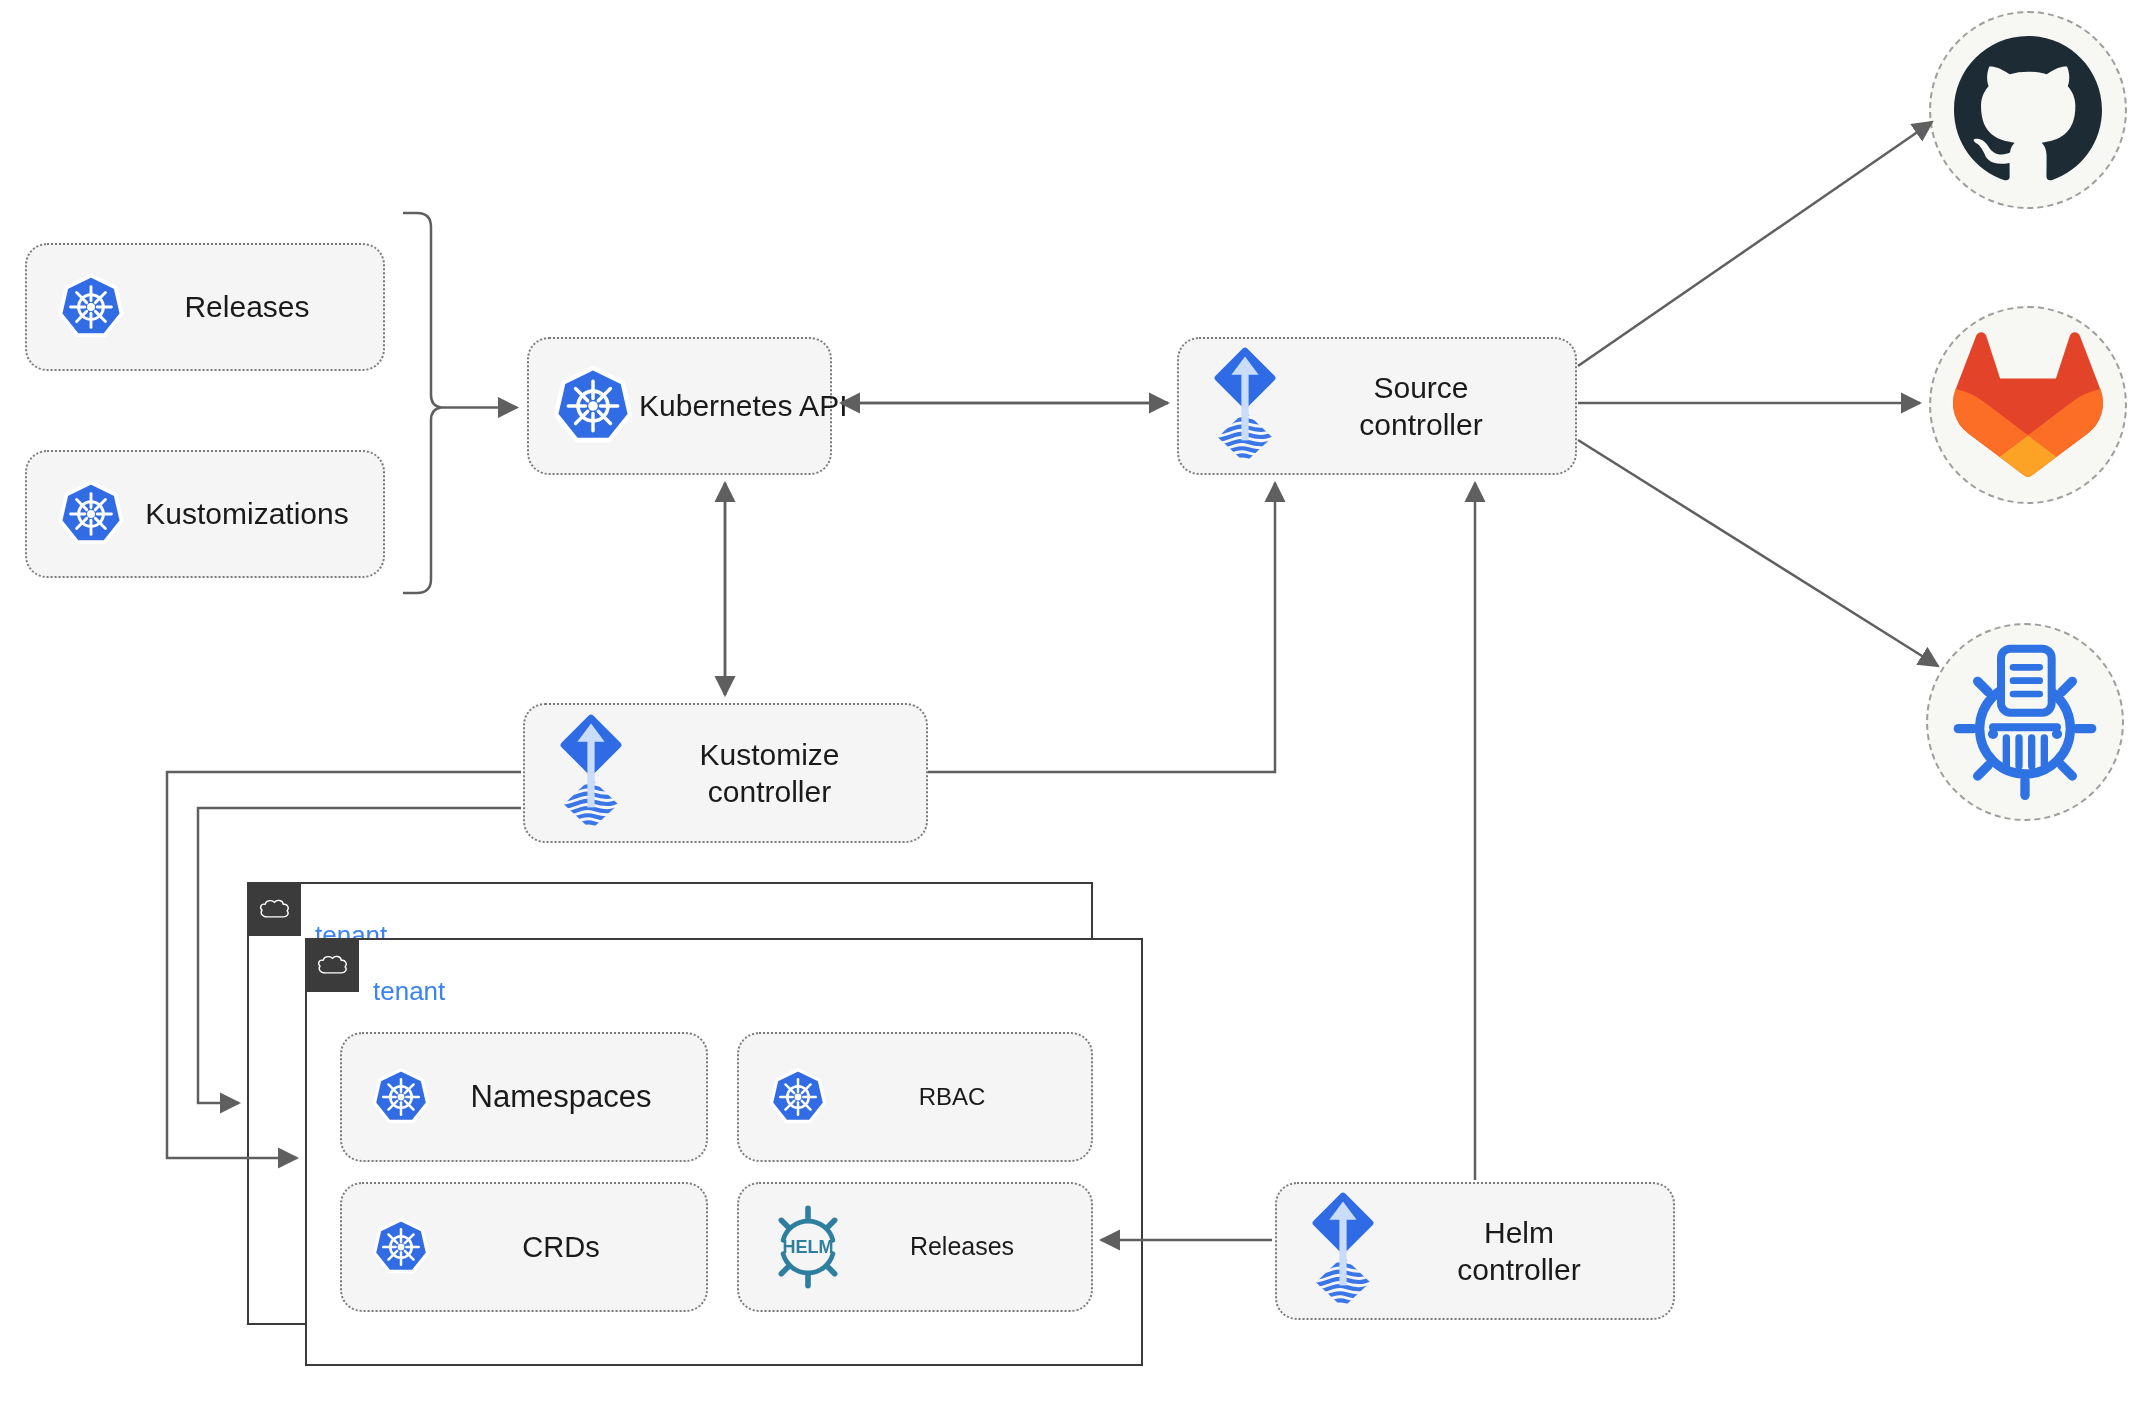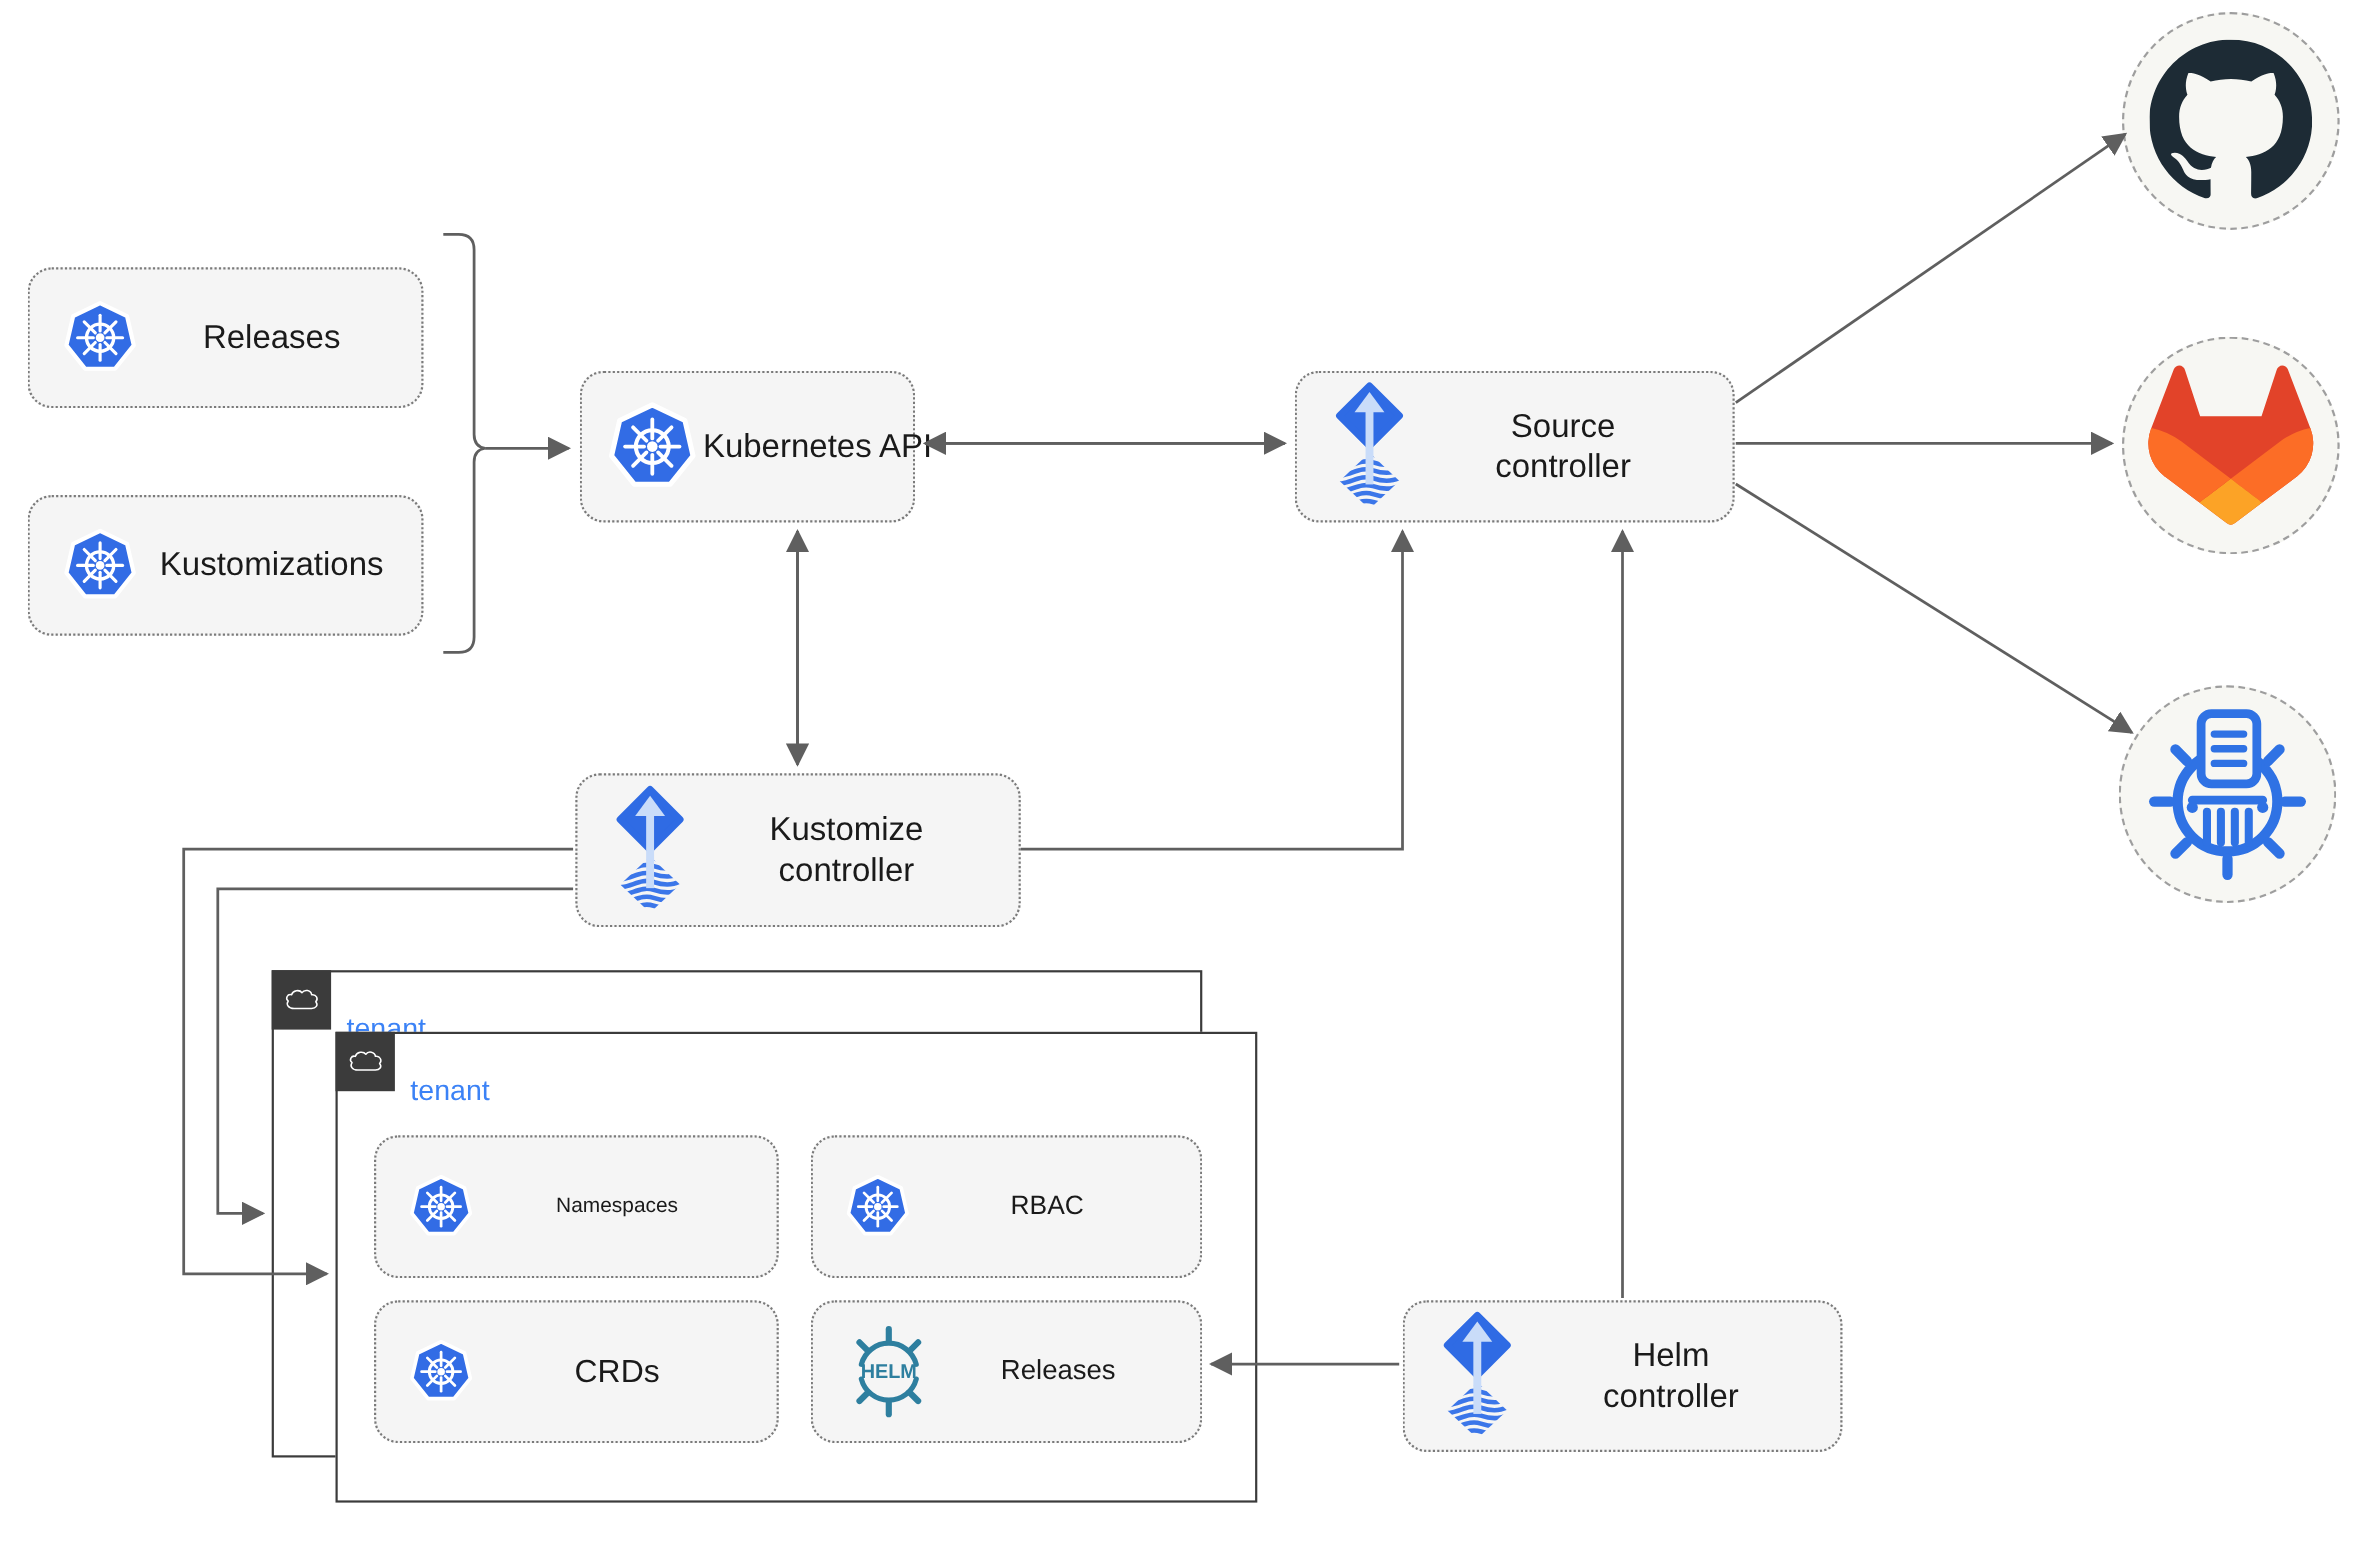--- a/index.html
+++ b/index.html
@@ -200,21 +200,21 @@
       </svg>
     <div class="lbl">
       <span class="wrap2">Helm controller</span>
     </div>
   </div>
 
   <div class="node z-node" style="left:340px;top:1032px;width:368px;height:130px">
     <svg class="icon" width="66" height="66">
         <use href="#sym-k8s"></use>
       </svg>
-    <div class="lbl nowrap" style="font-size:19px">Namespaces</div>
+    <div class="lbl nowrap" style="font-size:31px">Namespaces</div>
   </div>
 
   <div class="node z-node" style="left:737px;top:1032px;width:356px;height:130px">
     <svg class="icon" width="66" height="66">
         <use href="#sym-k8s"></use>
       </svg>
     <div class="lbl nowrap" style="font-size:24px">RBAC</div>
   </div>
 
   <div class="node z-node" style="left:340px;top:1182px;width:368px;height:130px">

